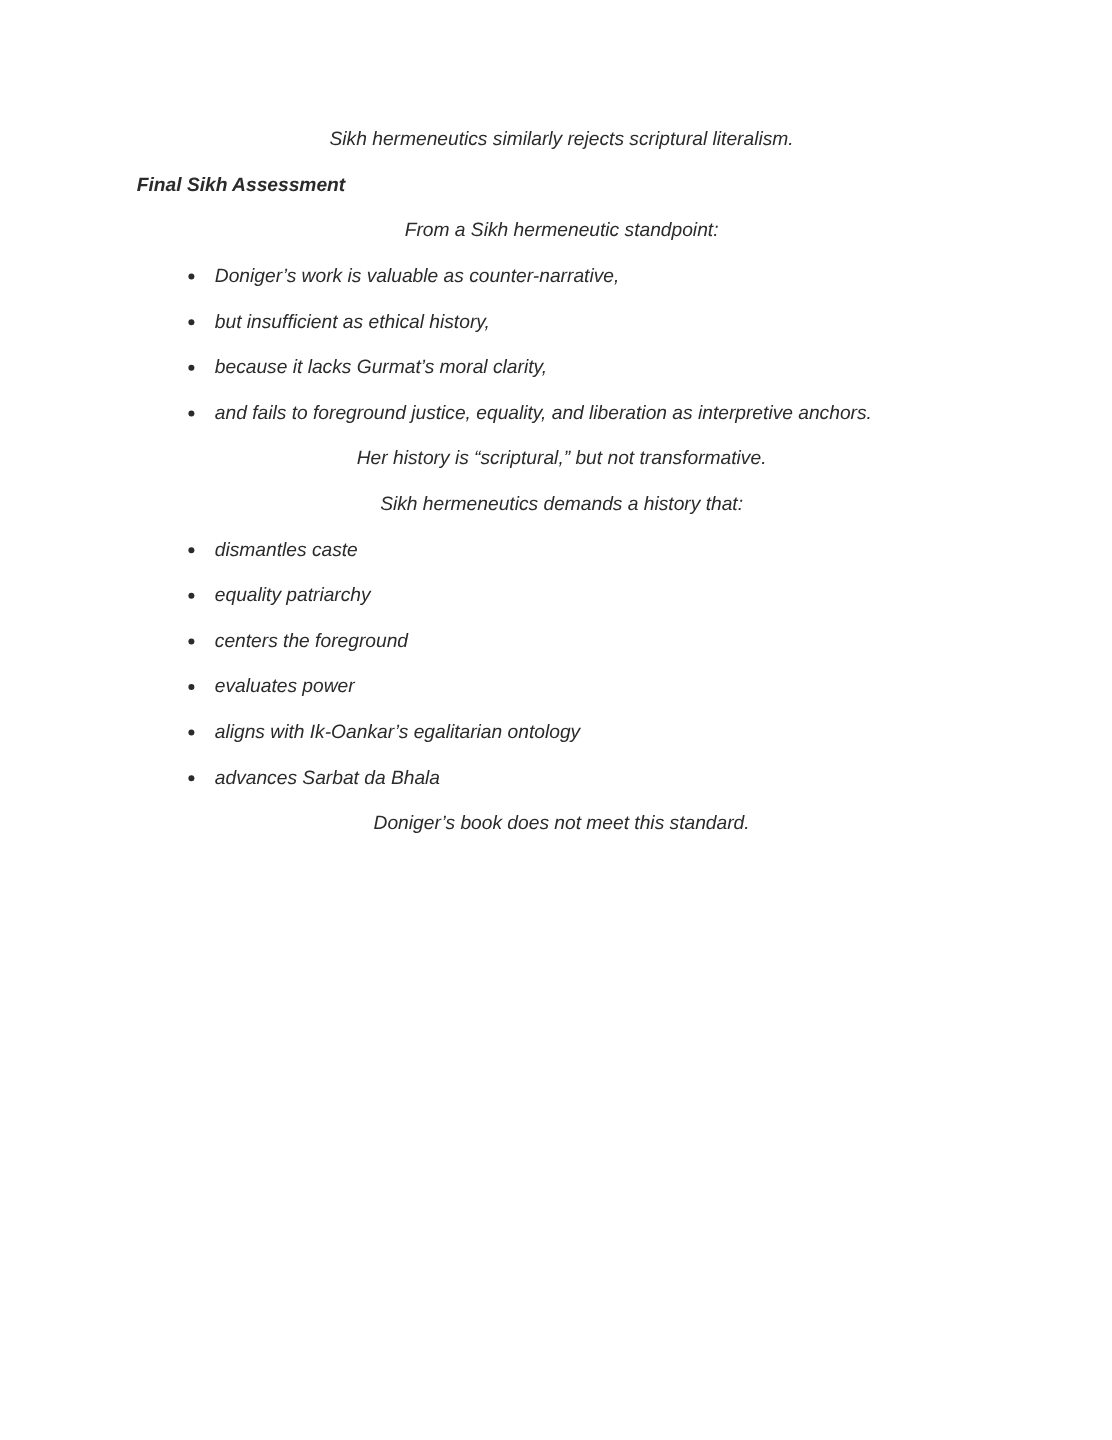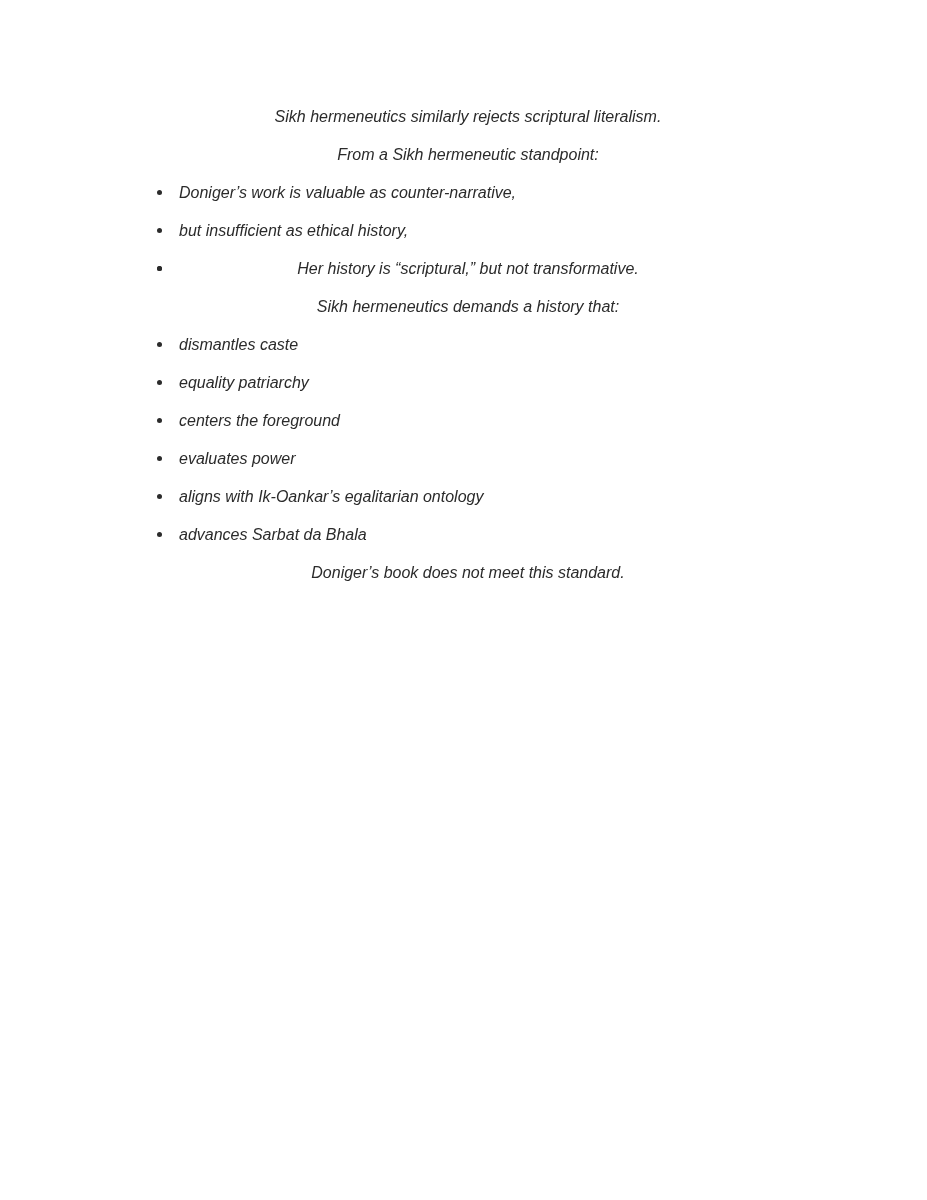--- a/index.html
+++ b/index.html
@@ -57,37 +57,40 @@
   }
 </style>
 </head>
 <body>
 
 <div class="page">
   <div class="content">
 
     <p class="para">Sikh hermeneutics similarly rejects scriptural literalism.</p>
 
+    <h2 class="heading">Final Sikh Assessment</h2>
 
     <p class="para">From a Sikh hermeneutic standpoint:</p>
 
     <ul class="bullet-list">
       <li class="bullet-item">
         <span class="bullet-dot"></span>
         <span>Doniger’s work is valuable as counter-narrative,</span>
       </li>
       <li class="bullet-item">
         <span class="bullet-dot"></span>
         <span>but insufficient as ethical history,</span>
       </li>
       <li class="bullet-item">
         <span class="bullet-dot"></span>
+        <span>because it lacks Gurmat’s moral clarity,</span>
       </li>
       <li class="bullet-item">
         <span class="bullet-dot"></span>
+        <span>and fails to foreground justice, equality, and liberation as interpretive anchors.</span>
       </li>
     </ul>
 
     <p class="para">Her history is “scriptural,” but not transformative.</p>
 
     <p class="para">Sikh hermeneutics demands a history that:</p>
 
     <ul class="bullet-list">
       <li class="bullet-item">
         <span class="bullet-dot"></span>

